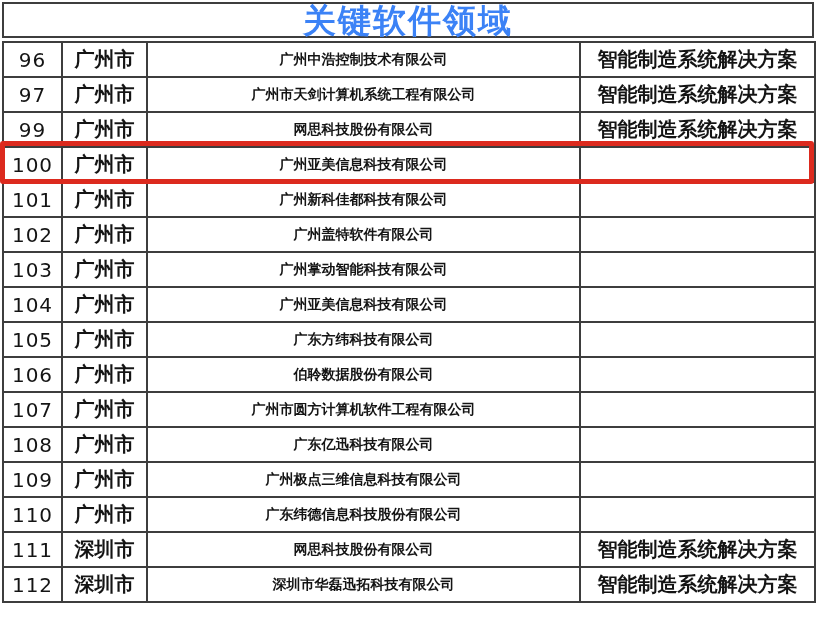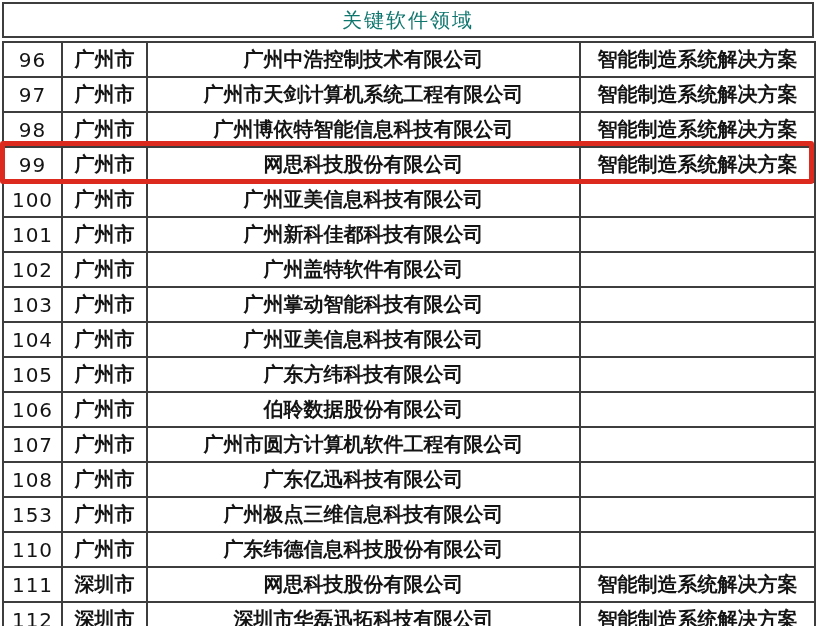--- a/index.html
+++ b/index.html
@@ -19,23 +19,23 @@
     width: 812px;
     height: 36px;
     border: 2px solid #3d3d3d;
     display: flex;
     align-items: center;
     justify-content: center;
     margin-bottom: 3px;
     background: #ffffff;
   }
   .title-text {
-    color: #0f766e;
-    font-size: 20px;
-    font-weight: normal;
+    color: #3b82f6;
+    font-size: 33px;
+    font-weight: bold;
     letter-spacing: 2px;
     line-height: 1;
   }
   table.companies {
     width: 812px;
     border-collapse: collapse;
     table-layout: fixed;
     background: #ffffff;
   }
   table.companies td {
@@ -49,21 +49,21 @@
   }
   table.companies tr { height: 35px; }
   td.c-num {
     width: 59px;
     font-size: 20px;
     font-weight: 500;
     letter-spacing: 1px;
     font-family: "DejaVu Sans", sans-serif;
   }
   td.c-city { width: 85px; font-size: 20px; font-weight: bold; }
-  td.c-company { width: 433px; font-size: 20px; font-weight: bold; }
+  td.c-company { width: 433px; font-size: 14px; font-weight: bold; }
   td.c-solution { width: 235px; font-size: 20px; font-weight: bold; border-radius: 10px; }
   .highlight-box {
     position: absolute;
     border: 5px solid #dc2a1e;
     border-radius: 3px;
     pointer-events: none;
     z-index: 10;
     left: 0;
     top: 140px;
     width: 814px;
@@ -84,26 +84,20 @@
         <tr>
     <td class="c-num">96</td>
     <td class="c-city">广州市</td>
     <td class="c-company">广州中浩控制技术有限公司</td>
     <td class="c-solution">智能制造系统解决方案</td>
   </tr>
         <tr>
     <td class="c-num">97</td>
     <td class="c-city">广州市</td>
     <td class="c-company">广州市天剑计算机系统工程有限公司</td>
-    <td class="c-solution">智能制造系统解决方案</td>
-  </tr>
-        <tr>
-    <td class="c-num">98</td>
-    <td class="c-city">广州市</td>
-    <td class="c-company">广州博依特智能信息科技有限公司</td>
     <td class="c-solution">智能制造系统解决方案</td>
   </tr>
         <tr>
     <td class="c-num">99</td>
     <td class="c-city">广州市</td>
     <td class="c-company">网思科技股份有限公司</td>
     <td class="c-solution">智能制造系统解决方案</td>
   </tr>
         <tr>
     <td class="c-num">100</td>
@@ -153,21 +147,21 @@
     <td class="c-company">广州市圆方计算机软件工程有限公司</td>
     <td class="c-solution"></td>
   </tr>
         <tr>
     <td class="c-num">108</td>
     <td class="c-city">广州市</td>
     <td class="c-company">广东亿迅科技有限公司</td>
     <td class="c-solution"></td>
   </tr>
         <tr>
-    <td class="c-num">153</td>
+    <td class="c-num">109</td>
     <td class="c-city">广州市</td>
     <td class="c-company">广州极点三维信息科技有限公司</td>
     <td class="c-solution"></td>
   </tr>
         <tr>
     <td class="c-num">110</td>
     <td class="c-city">广州市</td>
     <td class="c-company">广东纬德信息科技股份有限公司</td>
     <td class="c-solution"></td>
   </tr>

